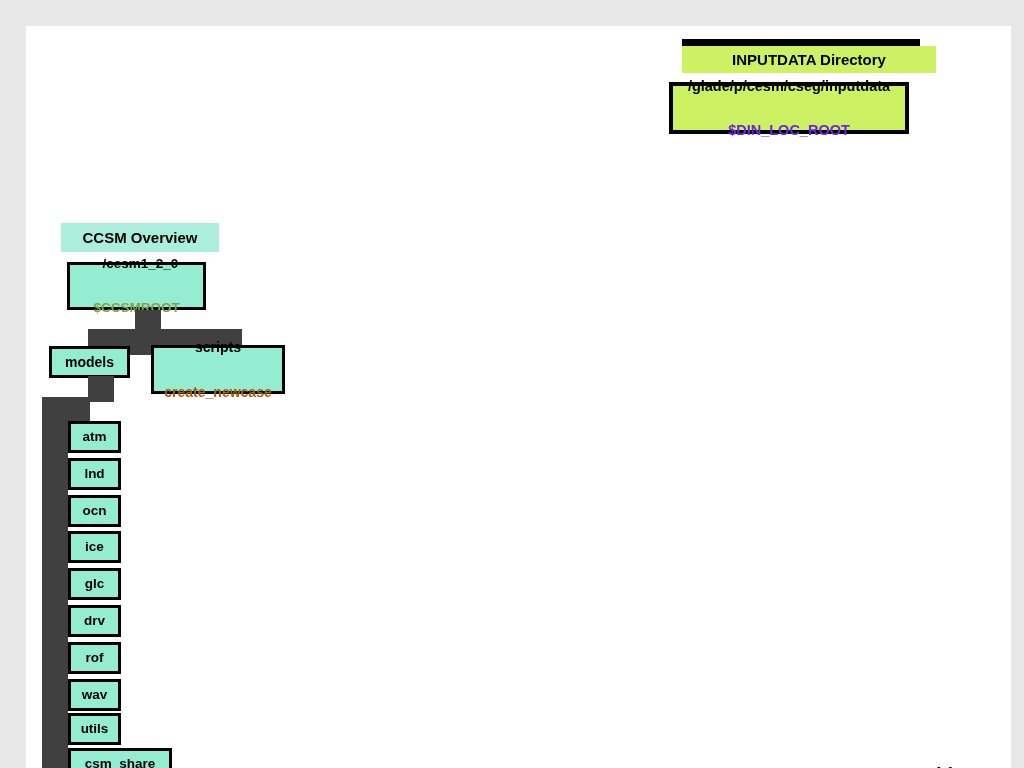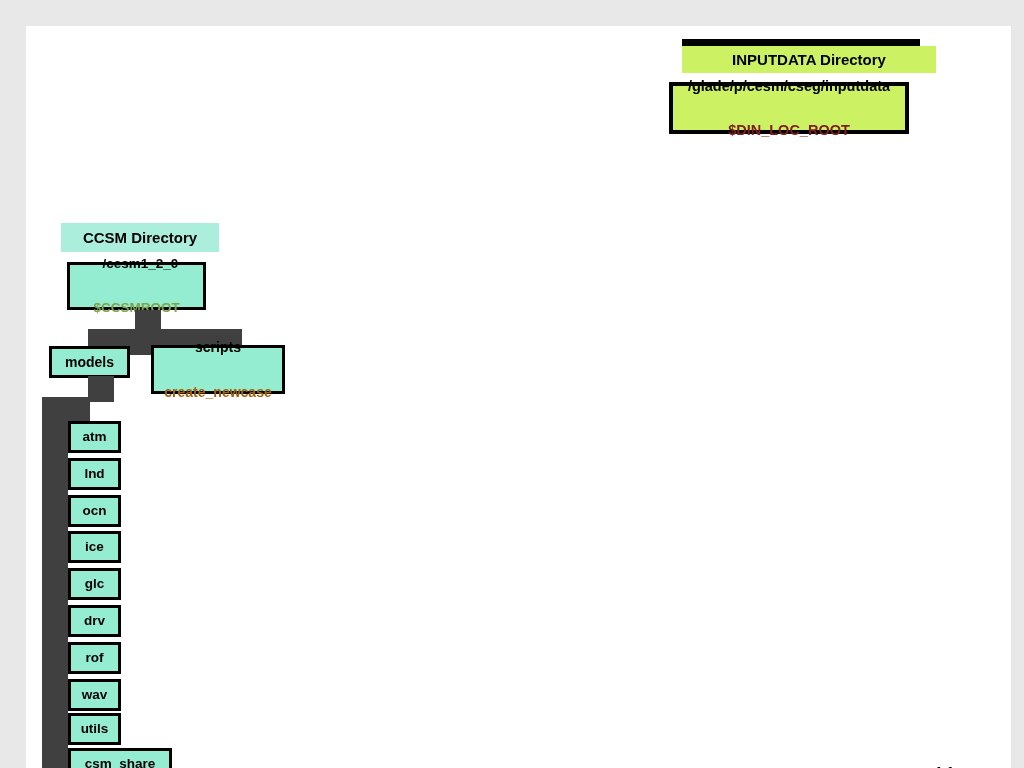--- a/index.html
+++ b/index.html
@@ -31,21 +31,21 @@
   .inputdata-box {
     position: absolute;
     left: 643px; top: 56px;
     width: 240px; height: 52px;
     background: #ccf163;
     border: 4px solid #000000;
     display: flex; flex-direction: column; align-items: center; justify-content: center;
     line-height: 1.25;
   }
   .inputdata-box .path { font-weight: bold; font-size: 14.5px; color: #000000; }
-  .inputdata-box .envvar { font-weight: bold; font-size: 14.5px; color: #7f1d1d; }
+  .inputdata-box .envvar { font-weight: bold; font-size: 14.5px; color: #6d28d9; }
 
   
   .slide-title {
     position: absolute;
     left: 55px; top: 84px;
     width: 490px;
     text-align: center;
     color: #4a6fa8;
     font-weight: bold;
     font-size: 30px;
@@ -99,21 +99,21 @@
 <div id="slide">
 
   <div class="cutoff-line"></div>
   <div class="inputdata-header">INPUTDATA Directory</div>
   <div class="inputdata-box">
     <span class="path">/glade/p/cesm/cseg/inputdata</span>
     <span class="envvar">$DIN_LOC_ROOT</span>
   </div>
 
 
-  <div class="ccsm-download">CCSM Directory</div>
+  <div class="ccsm-download">CCSM Overview</div>
 
   <div class="tbox root-box">
     <span>~/cesm1_2_0</span>
     <span class="envvar">$CCSMROOT</span>
   </div>
 
   <div class="line" style="left:109px; top:284px; width:2px; height:21px;"></div>
   <div class="line" style="left:62px;  top:303px; width:130px; height:2px;"></div>
   <div class="line" style="left:62px;  top:303px; width:2px; height:18px;"></div>
   <div class="line" style="left:190px; top:303px; width:2px; height:17px;"></div>

